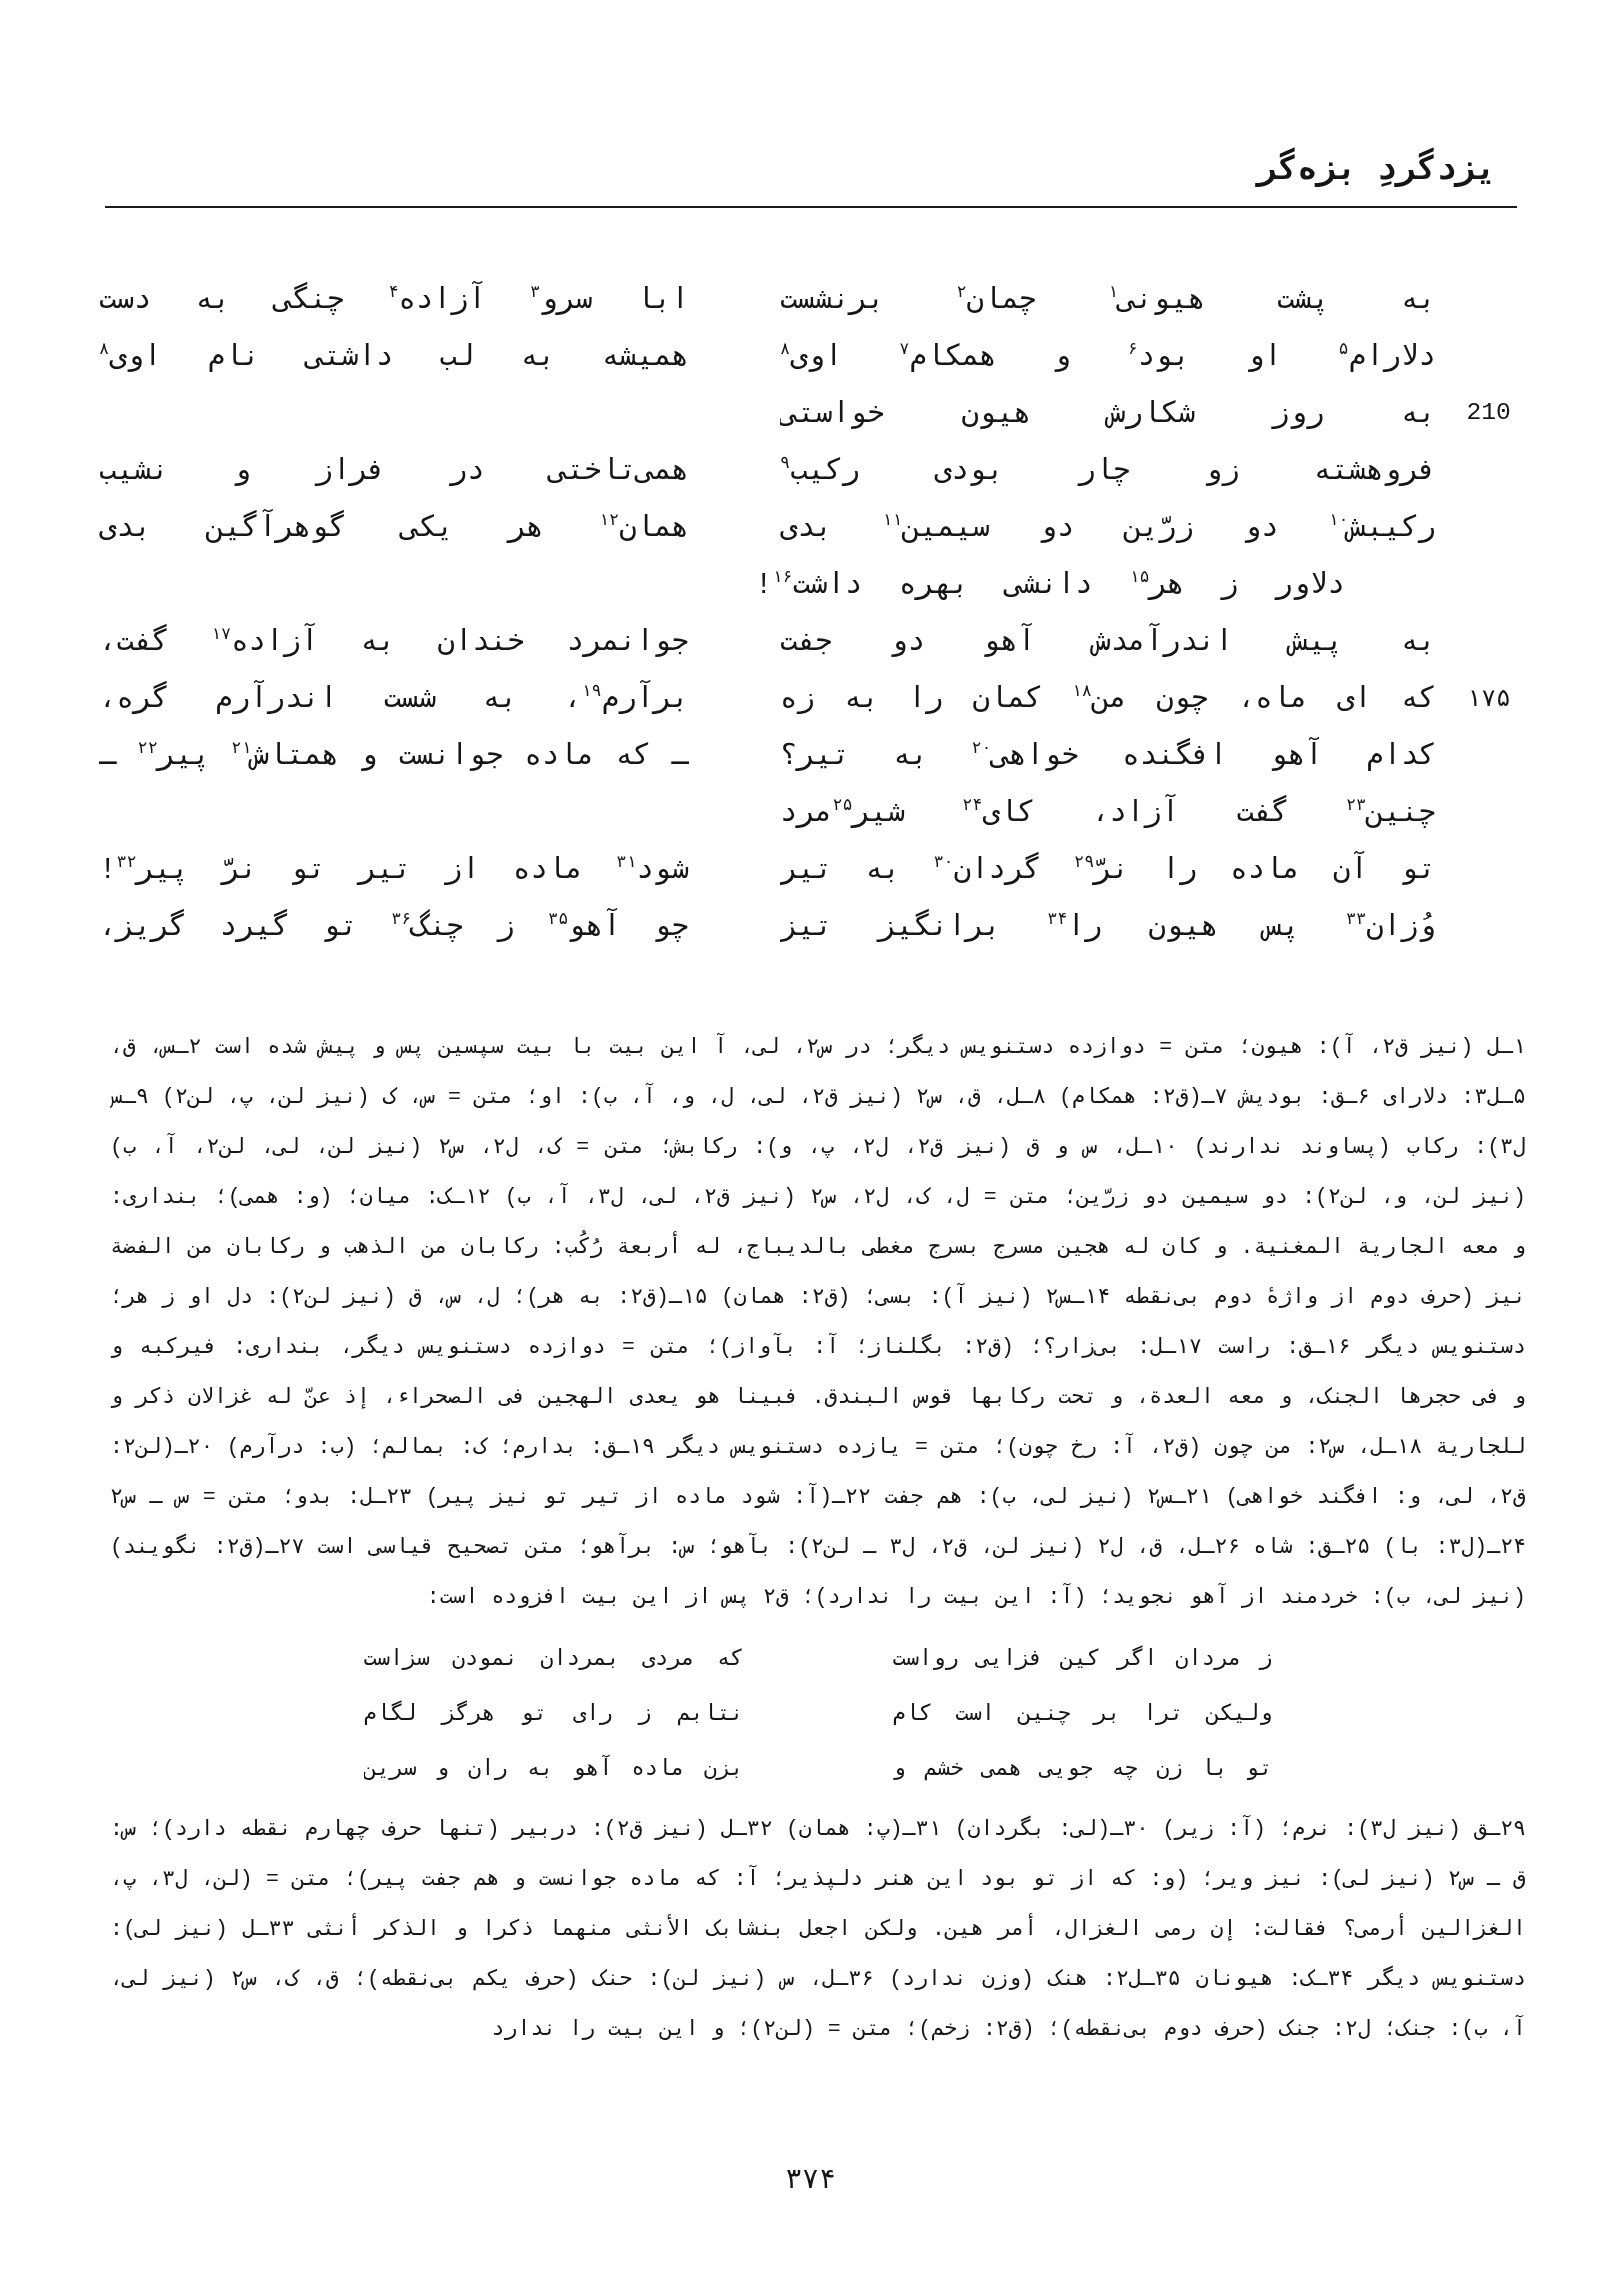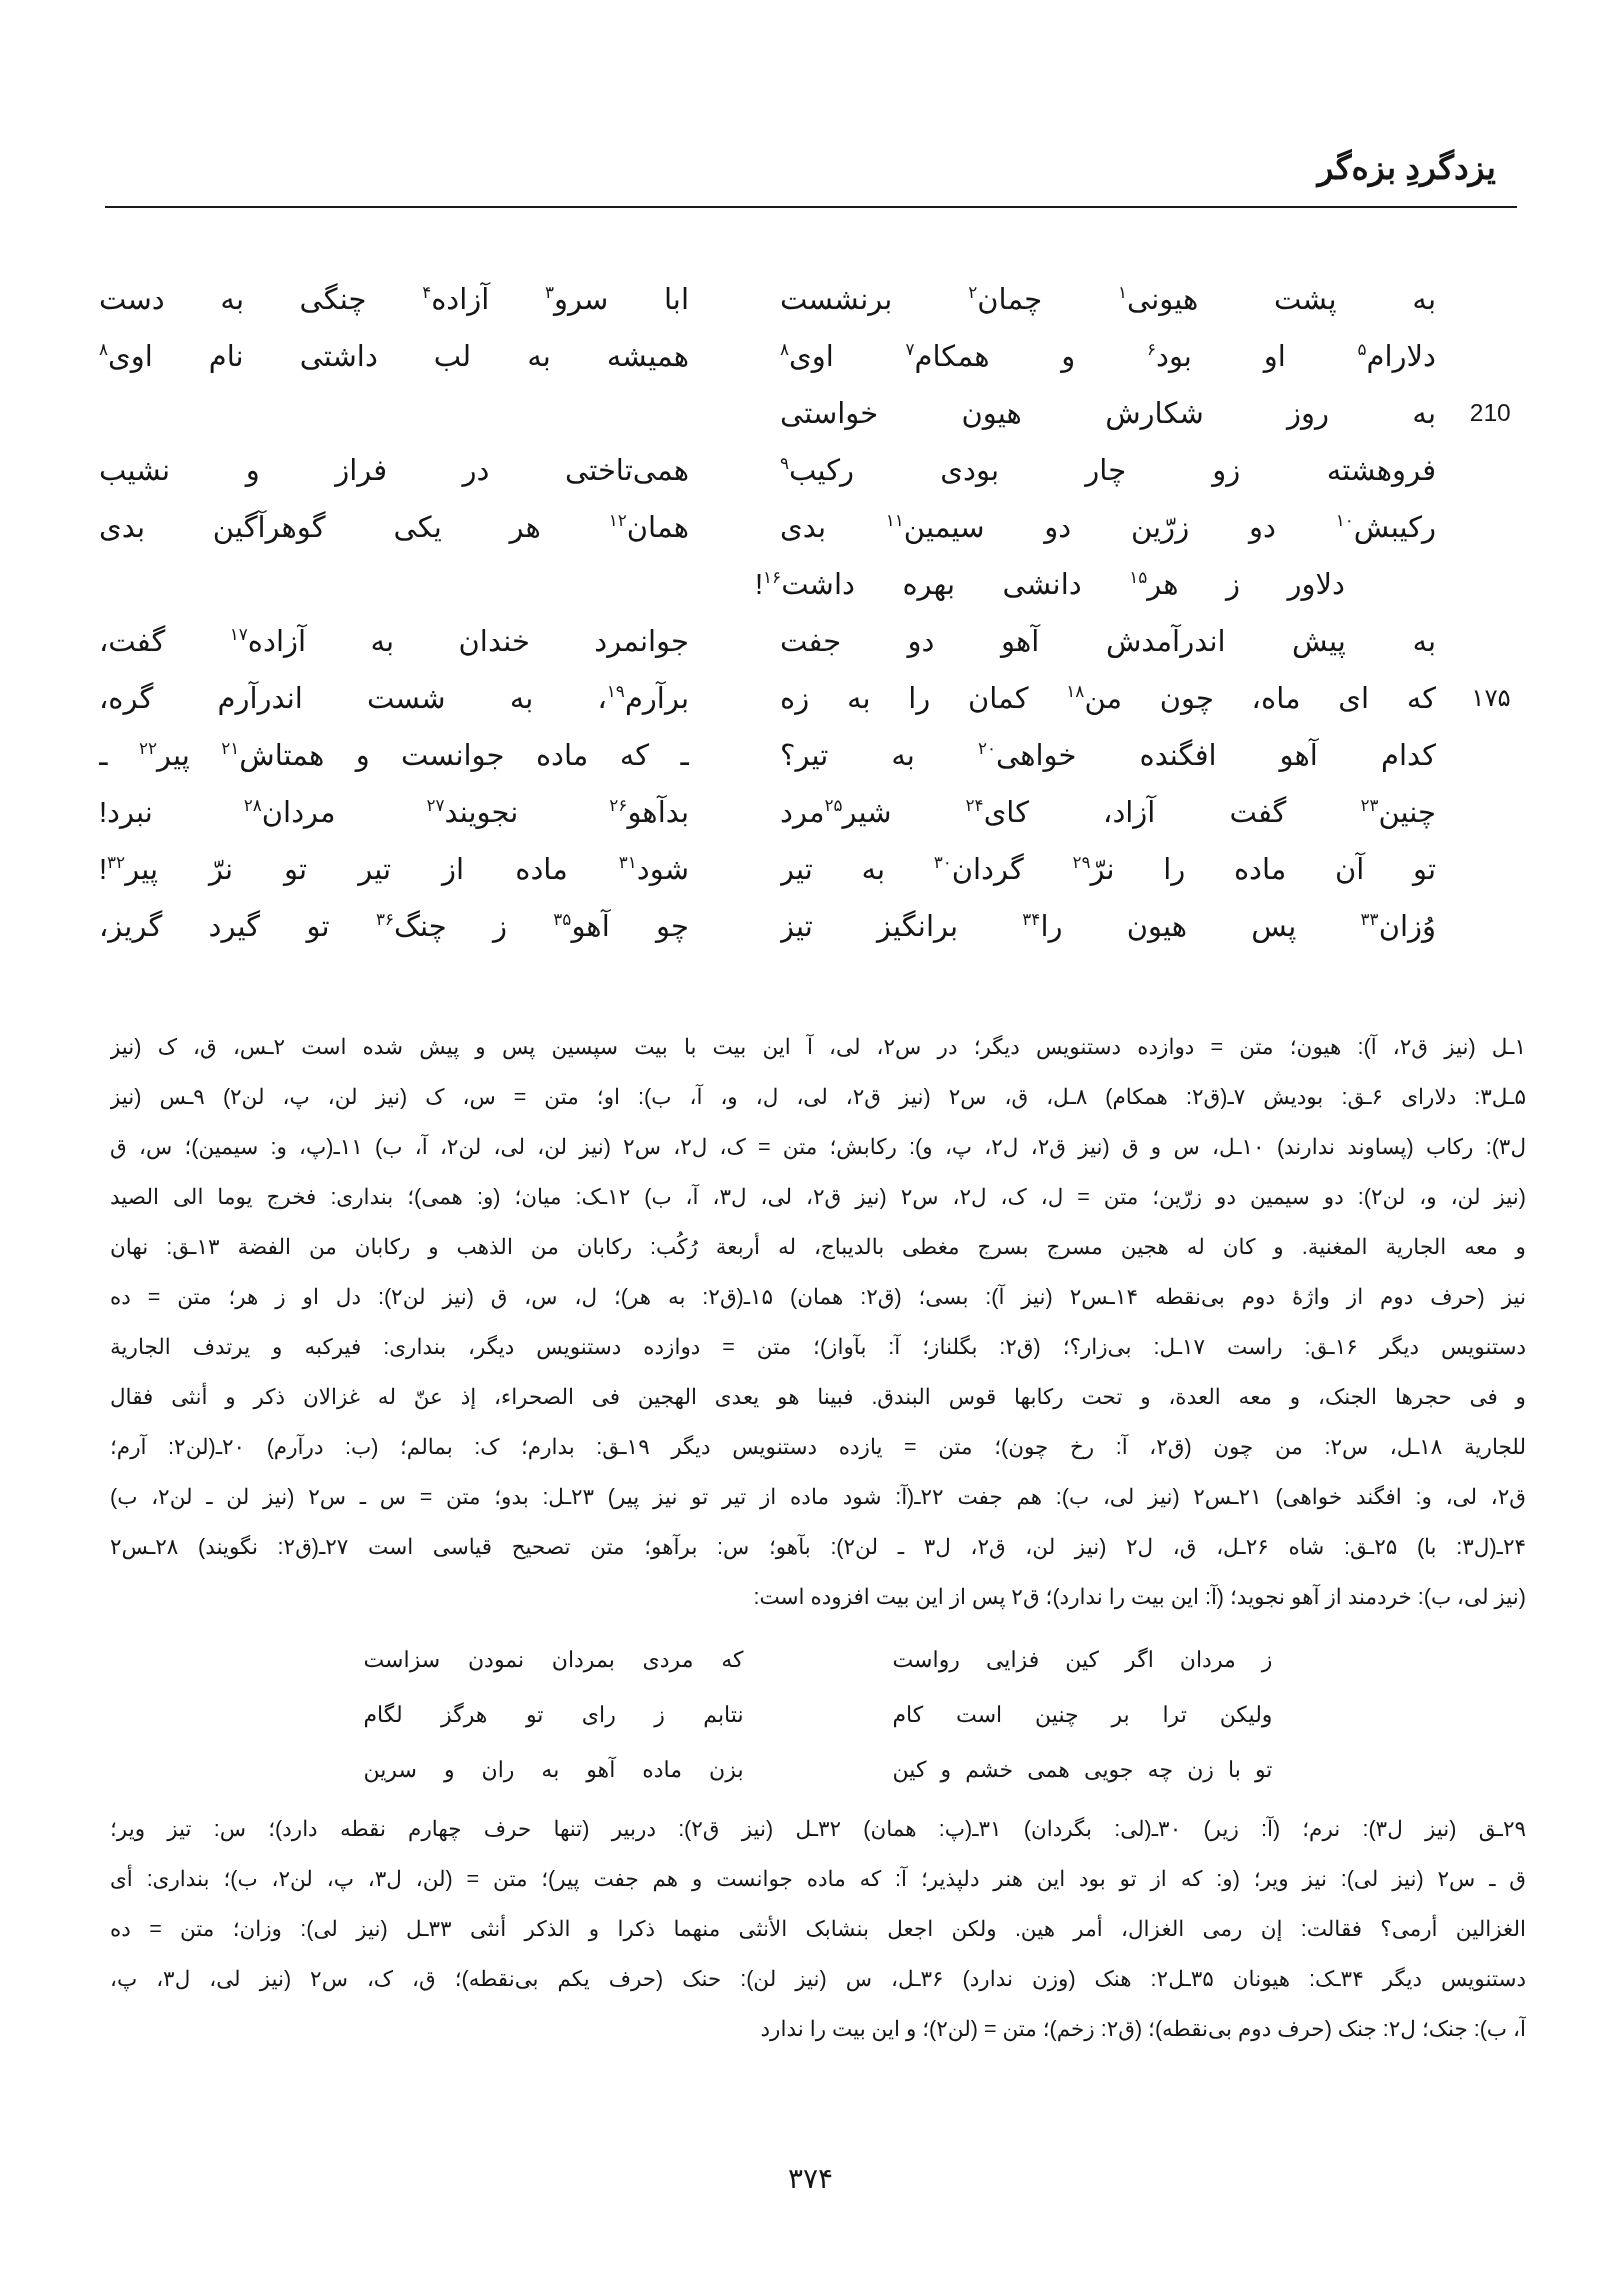--- a/index.html
+++ b/index.html
@@ -2,21 +2,21 @@
 <html lang="fa" dir="rtl" style="font-size:11.3px"><head>
 <meta charset="utf-8">
 <style>
   html,body{margin:0;padding:0;background:#e8e8e8;}
   .page{
     position:relative;
     width:1621px;height:2295px;
     margin:0 auto;
     background:#ffffff;
     color:#161616;
-    font-family:Liberation Sans, sans-serif;
+    font-family:Liberation Mono, monospace;
     direction:rtl;
     overflow:hidden;
   }
   
   .running-head{
     position:absolute;top:148px;right:125px;
     font-size:33px;font-weight:bold;letter-spacing:0.7px;
     white-space:nowrap;
   }
   .header-rule{
@@ -120,21 +120,20 @@
       <div class="vrow">
         <div class="vnum"></div>
         <div class="hemi h1 just"><span>کدام آهو افگنده خواهی</span><sup>۲۰</sup><span> به تیر؟</span></div>
         <div class="gut"></div>
         <div class="hemi h2 just"><span>ـ که ماده جوانست و همتاش</span><sup>۲۱</sup><span> پیر</span><sup>۲۲</sup><span> ـ</span></div>
       </div>
       <div class="vrow">
         <div class="vnum"></div>
         <div class="hemi h1 just"><span>چنین</span><sup>۲۳</sup><span> گفت آزاد، کای</span><sup>۲۴</sup><span> شیر</span><sup>۲۵</sup><span>مرد</span></div>
         <div class="gut"></div>
-        <div class="hemi h2 just"><span>بدآهو</span><sup>۲۶</sup><span> نجویند</span><sup>۲۷</sup><span> مردان</span><sup>۲۸</sup><span> نبرد!</span></div>
       </div>
       <div class="vrow">
         <div class="vnum"></div>
         <div class="hemi h1 just"><span>تو آن ماده را نرّ</span><sup>۲۹</sup><span> گردان</span><sup>۳۰</sup><span> به تیر</span></div>
         <div class="gut"></div>
         <div class="hemi h2 just"><span>شود</span><sup>۳۱</sup><span> ماده از تیر تو نرّ پیر</span><sup>۳۲</sup><span>!</span></div>
       </div>
       <div class="vrow">
         <div class="vnum"></div>
         <div class="hemi h1 just"><span>وُزان</span><sup>۳۳</sup><span> پس هیون را</span><sup>۳۴</sup><span> برانگیز تیز</span></div>

